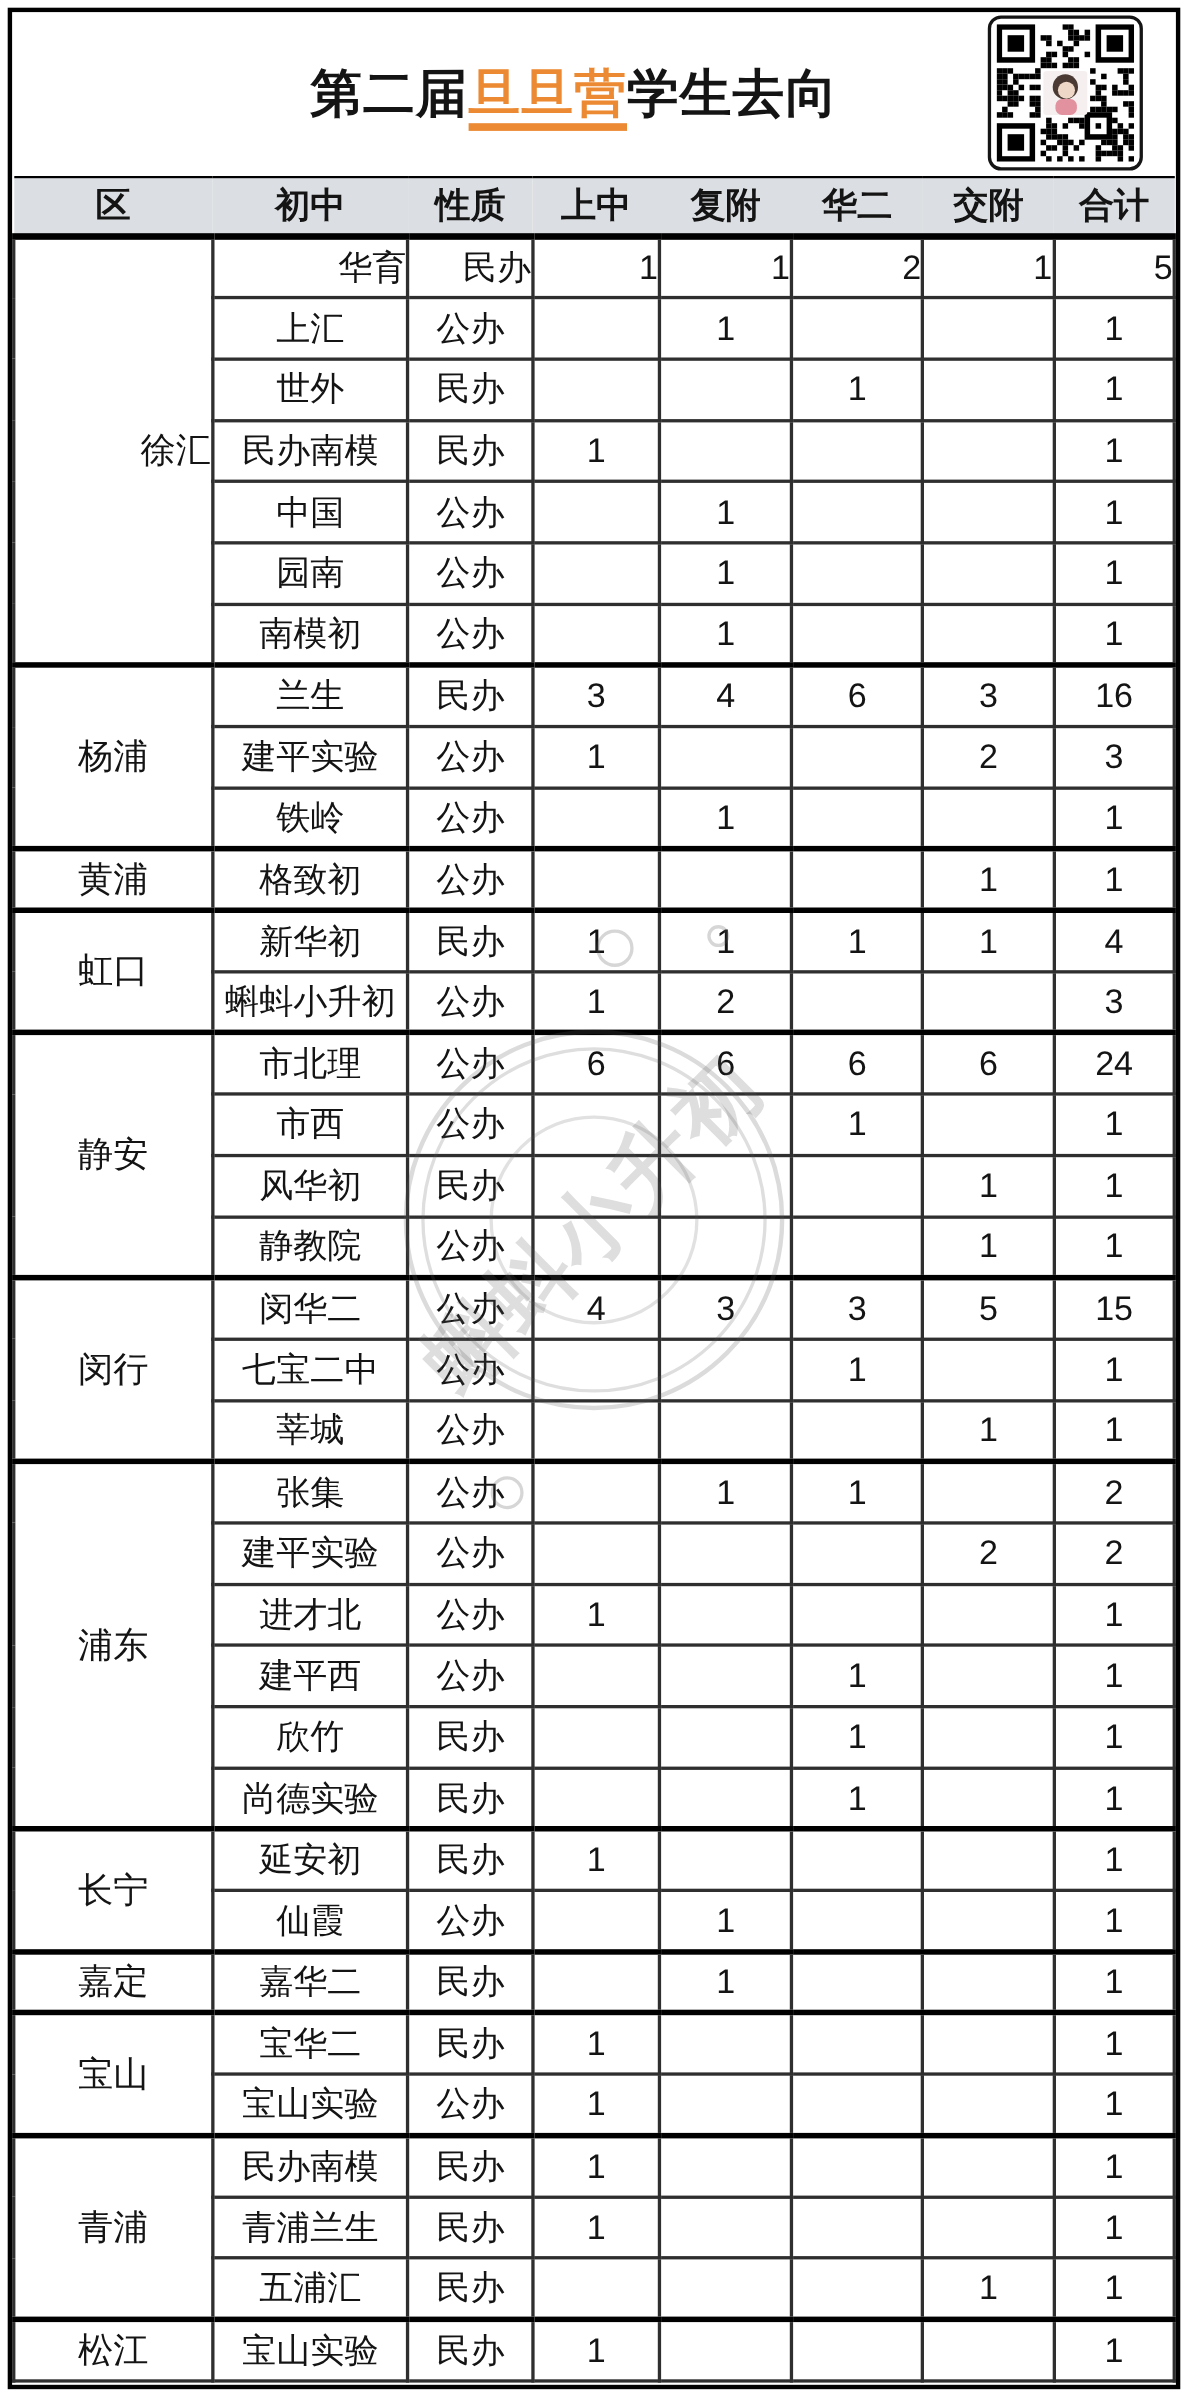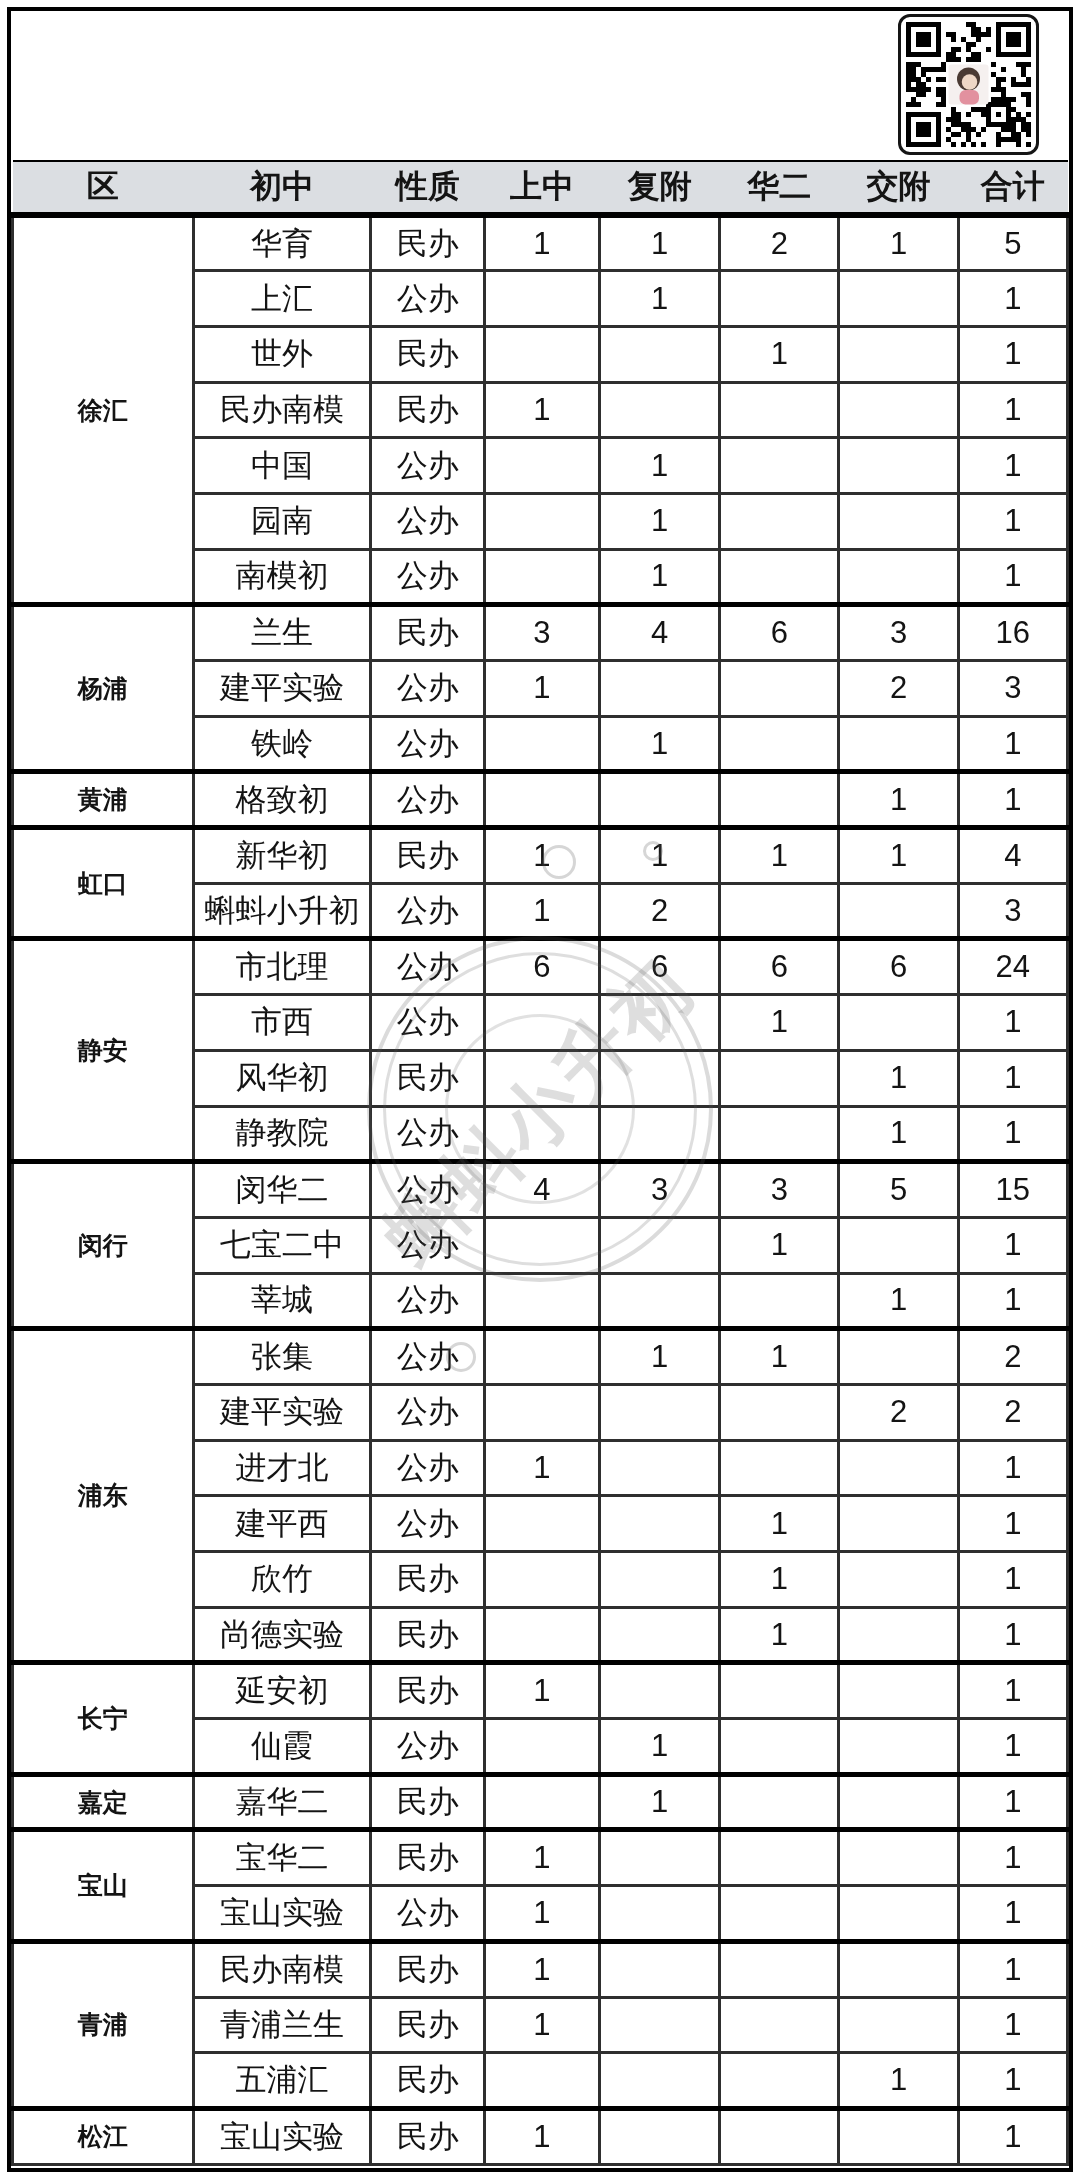--- a/index.html
+++ b/index.html
@@ -55,22 +55,22 @@
   }
   tbody tr { height:55.7px; }
   tbody td {
     border:3px solid #2f2f2f;
     text-align:center; vertical-align:middle;
     font-size:31px;
     padding:0;
     background:transparent;
   }
   tbody tr.group-start > td { border-top:5px solid #000; }
-  tbody tr:first-child > td { border-top:none; }
-  td.district { font-weight:bold; font-size:25px; }
+  tbody tr:first-child > td { border-top:none;text-align:right; }
+  td.district { font-weight:normal; font-size:32px; }
   
   .wm { position:absolute; pointer-events:none; }
   .wm-ring { border-radius:50%; box-sizing:border-box; }
   .wm-r1 { left:367px; top:936px; width:346px; height:346px; border:4px solid rgba(90,90,90,0.22); }
   .wm-r2 { left:383px; top:952px; width:314px; height:314px; border:3px solid rgba(90,90,90,0.20); }
   .wm-r3 { left:445px; top:1014px; width:190px; height:190px; border:3px solid rgba(90,90,90,0.18); }
   .wm-text {
     left:320px; top:1062px; width:440px;
     text-align:center;
     font-size:76px; font-weight:bold;
@@ -82,20 +82,21 @@
   .wm-c1 { left:542px; top:845px; width:34px; height:34px; border:3px solid rgba(90,90,90,0.25); }
   .wm-c2 { left:643px; top:841px; width:20px; height:20px; border:3px solid rgba(90,90,90,0.25); }
   .wm-c3 { left:446px; top:1342px; width:30px; height:30px; border:3px solid rgba(90,90,90,0.25); }
 </style>
 </head>
 <body>
 
 <div class="card">
 
   <div class="title-area">
+    <div class="page-title"><span>第二届</span><span class="hl" style="color: rgb(236, 138, 51); border-bottom-color: rgb(236, 138, 51);">旦旦营</span><span>学生去向</span></div>
     <div class="qr-frame">
       <svg id="qr-svg" viewBox="0 0 25 25">
           <rect x="12" y="0" width="1" height="1" fill="#000"></rect>
           <rect x="13" y="0" width="1" height="1" fill="#000"></rect>
           <rect x="13" y="1" width="1" height="1" fill="#000"></rect>
           <rect x="14" y="1" width="1" height="1" fill="#000"></rect>
           <rect x="16" y="1" width="1" height="1" fill="#000"></rect>
           <rect x="8" y="2" width="1" height="1" fill="#000"></rect>
           <rect x="9" y="2" width="1" height="1" fill="#000"></rect>
           <rect x="13" y="2" width="1" height="1" fill="#000"></rect>

